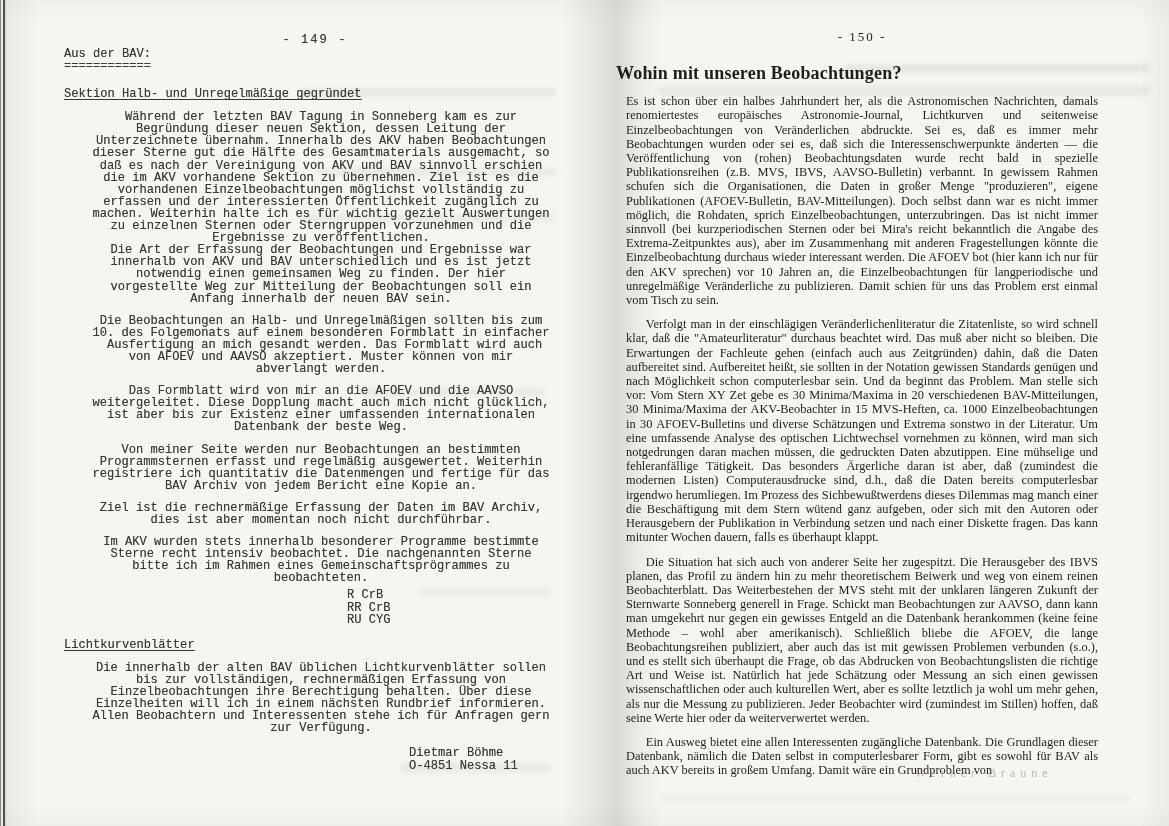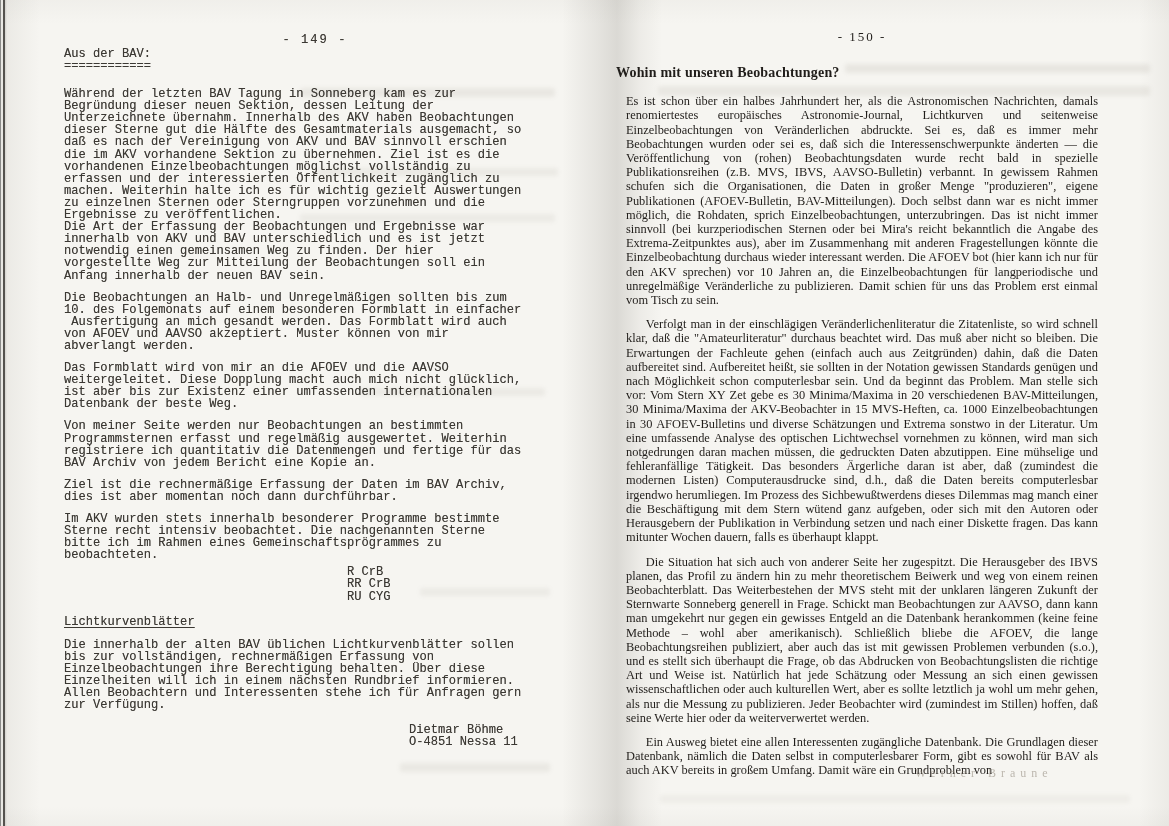--- a/index.html
+++ b/index.html
@@ -28,29 +28,29 @@
   .b9{left:660px;top:795px;width:470px;height:8px;opacity:.08;}
   .prewrap{white-space:pre-wrap;}
   
   .page-left{position:absolute;left:64px;top:34px;width:502px;
     font-family:"Liberation Mono","DejaVu Sans Mono",monospace;
     font-size:12.1px;line-height:12.1px;color:#3b3833;
     text-shadow:0 0 .4px rgba(59,56,51,.55);}
   .page-left .pnum{text-align:center;margin:0 0 3px 0;letter-spacing:2px;}
   .kicker{margin:0 0 16px 0;line-height:11.5px;}
   .hd{margin:13px 0 11px 0;text-decoration:underline;text-underline-offset:2px;}
-  .para{margin:10px 0 0 0;}
+  .para{margin:10px 0 0 12px;text-align:center;}
   .stars{margin:5px 0 0 283px;}
   .sig{margin:13px 0 2px 345px;}
   
   .page-right{position:absolute;left:616px;top:30px;width:492px;
     font-family:"Liberation Serif","DejaVu Serif",serif;
     font-size:12.4px;line-height:14.2px;color:#201d1a;text-align:justify;}
   .page-right .pnum{text-align:center;margin:0 0 18px 0;letter-spacing:2px;font-size:13px;}
-  .title{font-size:14px;font-weight:700;letter-spacing:.2px;margin:0 0 10px 0;text-align:left;line-height:22px;}
+  .title{font-size:18px;font-weight:700;letter-spacing:.2px;margin:0 0 10px 0;text-align:left;line-height:22px;}
   .page-right p{margin:10px;}
   .ind{text-indent:1.6em;}
   .ghost-sig{position:absolute;left:915px;top:766px;
     font-family:"Liberation Serif",serif;font-size:12px;letter-spacing:5px;
     color:rgba(140,132,118,0.55);filter:blur(.5px);}
 </style>
 </head>
 <body>
 
 <div class="scan">
@@ -66,20 +66,21 @@
   <div class="bleed b6"></div>
   <div class="bleed b7"></div>
   <div class="bleed b8"></div>
   <div class="bleed b9"></div>
 
   <div class="page-left">
     <div class="pnum">- 149 -</div>
     <div class="kicker prewrap">Aus der BAV:
 ============</div>
 
+    <div class="hd prewrap">Sektion Halb- und Unregelmäßige gegründet</div>
     <div class="para prewrap">Während der letzten BAV Tagung in Sonneberg kam es zur
 Begründung dieser neuen Sektion, dessen Leitung der
 Unterzeichnete übernahm. Innerhalb des AKV haben Beobachtungen
 dieser Sterne gut die Hälfte des Gesamtmaterials ausgemacht, so
 daß es nach der Vereinigung von AKV und BAV sinnvoll erschien
 die im AKV vorhandene Sektion zu übernehmen. Ziel ist es die
 vorhandenen Einzelbeobachtungen möglichst vollständig zu
 erfassen und der interessierten Öffentlichkeit zugänglich zu
 machen. Weiterhin halte ich es für wichtig gezielt Auswertungen
 zu einzelnen Sternen oder Sterngruppen vorzunehmen und die
@@ -97,21 +98,21 @@
 abverlangt werden.</div>
     <div class="para prewrap">Das Formblatt wird von mir an die AFOEV und die AAVSO
 weitergeleitet. Diese Dopplung macht auch mich nicht glücklich,
 ist aber bis zur Existenz einer umfassenden internationalen
 Datenbank der beste Weg.</div>
     <div class="para prewrap">Von meiner Seite werden nur Beobachtungen an bestimmten
 Programmsternen erfasst und regelmäßig ausgewertet. Weiterhin
 registriere ich quantitativ die Datenmengen und fertige für das
 BAV Archiv von jedem Bericht eine Kopie an.</div>
     <div class="para prewrap">Ziel ist die rechnermäßige Erfassung der Daten im BAV Archiv,
-dies ist aber momentan noch dann durchführbar.</div>
+dies ist aber momentan noch nicht durchführbar.</div>
 
     <div class="para prewrap">Im AKV wurden stets innerhalb besonderer Programme bestimmte
 Sterne recht intensiv beobachtet. Die nachgenannten Sterne
 bitte ich im Rahmen eines Gemeinschaftsprögrammes zu
 beobachteten.</div>
     <div class="stars prewrap">R CrB
 RR CrB
 RU CYG</div>
 
     <div class="hd prewrap">Lichtkurvenblätter</div>

